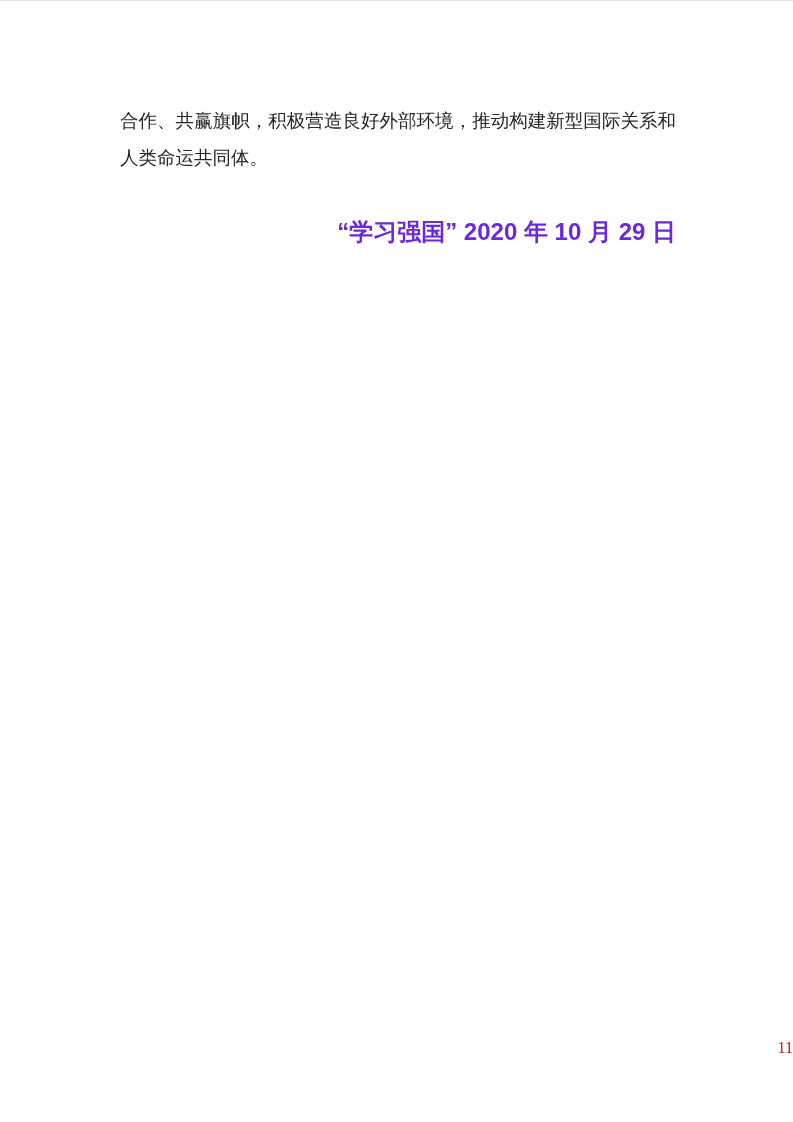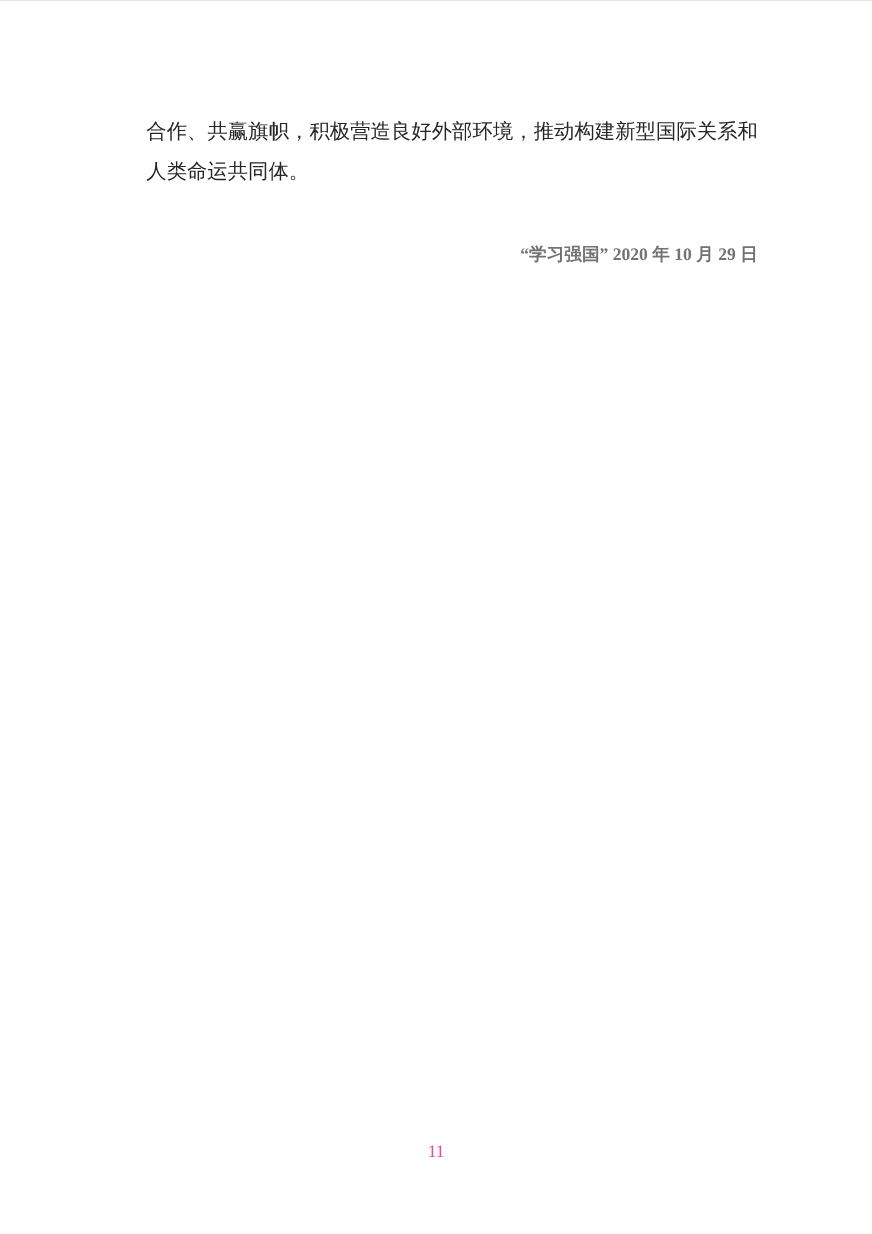--- a/index.html
+++ b/index.html
@@ -14,53 +14,52 @@
     background: #ffffff;
     border-top: 1px solid #e3e3e3;
     box-sizing: border-box;
     overflow: hidden;
   }
   .content {
     position: absolute;
     left: 120px;
     top: 101px;
     width: 556px;
-    font-family: Liberation Serif, serif;
+    font-family: Liberation Sans, sans-serif;
     font-size: 18.5px;
     line-height: 37px;
     color: #262626;
     text-align: justify;
-    margin-left: 13px;
   }
   .para {
     margin: 0;
     padding: 0;
   }
   .para.indent {
     text-indent: 2em;
   }
   .signature {
     margin: 37px 0 0 0;
     padding: 0;
     text-align: right;
     font-weight: 700;
-    font-size: 16px;
+    font-size: 24px;
     line-height: 37px;
-    color: #737373;
+    color: #6d28d9;
   }
   .page-number {
     position: absolute;
     top: 1038px;
     left: 0;
     width: 100%;
-    text-align: center;
+    text-align: right;
     font-family: "Liberation Serif", "DejaVu Serif", serif;
     font-size: 16px;
     line-height: 18px;
-    color: #ec4899;
+    color: #b91c1c;
   }
 </style>
 </head>
 <body>
 
 <div class="page">
   <div class="content">
     <p class="para">合作、共赢旗帜，积极营造良好外部环境，推动构建新型国际关系和人类命运共同体。</p>
     <p class="signature">“学习强国” 2020 年 10 月 29 日</p>
   </div>

